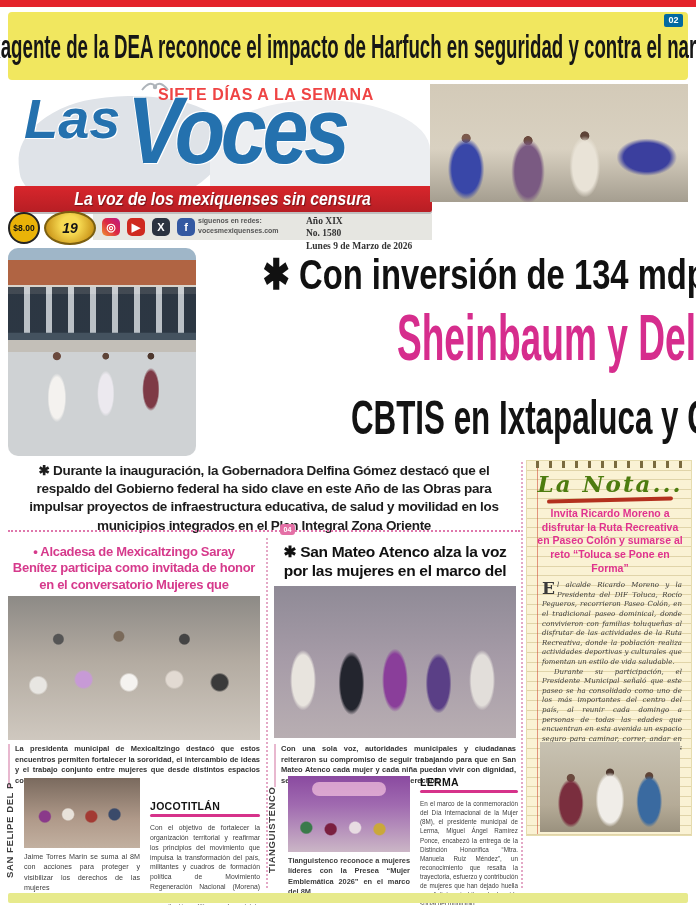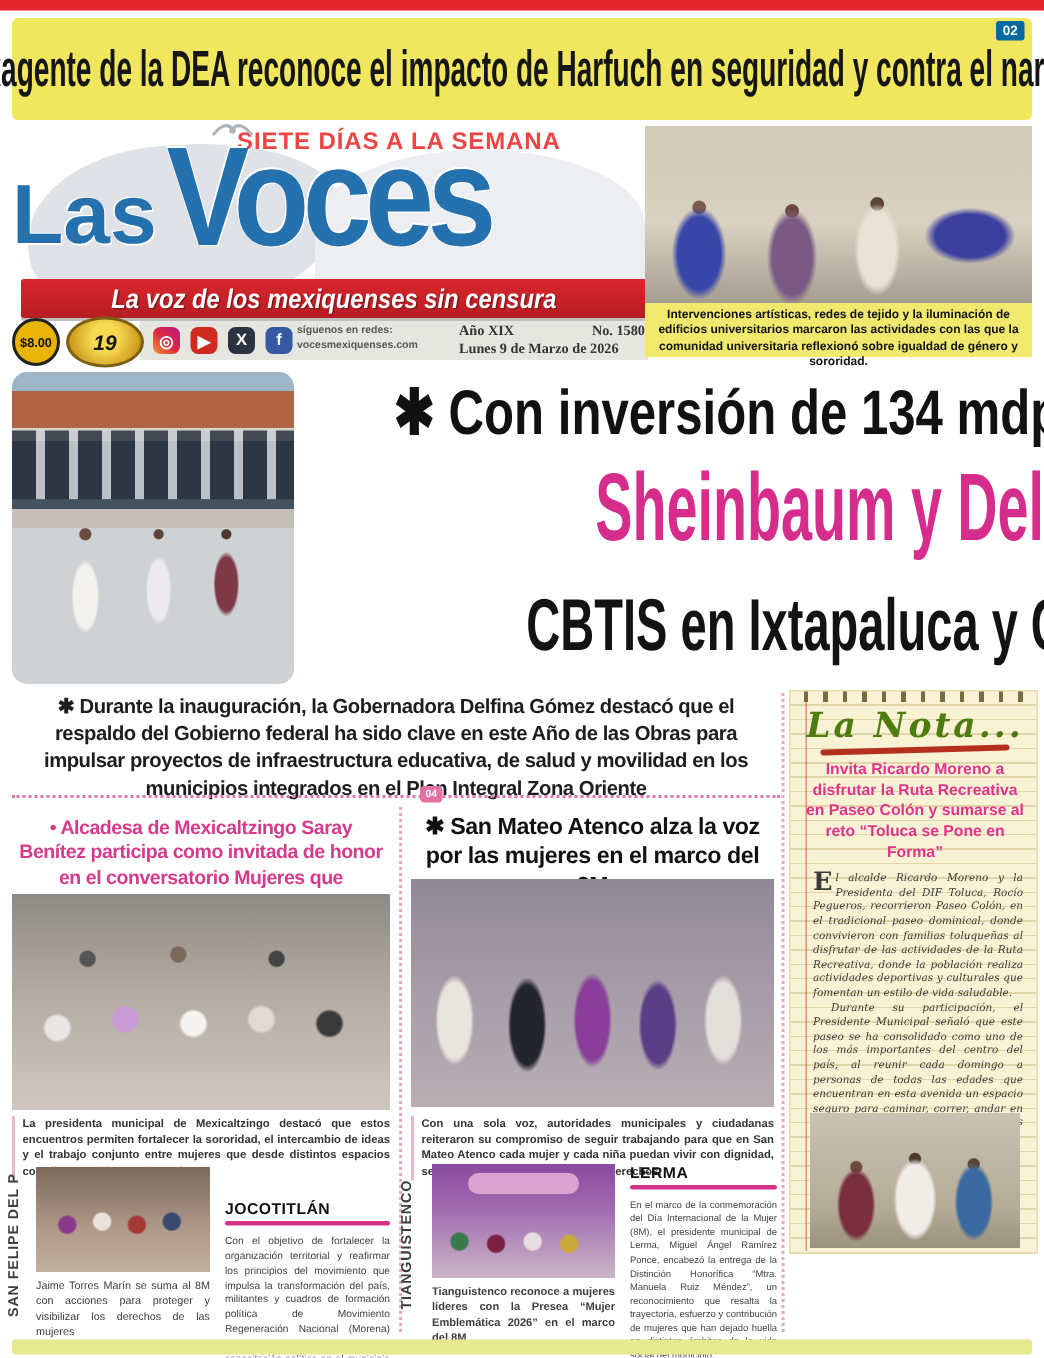--- a/index.html
+++ b/index.html
@@ -17,21 +17,21 @@
   .banner-text{font-size:34px;font-weight:700;color:#161616;transform:scaleX(0.55);}
   .badge02{left:664px;top:14px;width:19px;height:13px;background:#0369a1;color:#fff;
            font-size:9px;font-weight:700;text-align:center;line-height:13px;border-radius:2px;}
 
   
   .map-blob{left:18px;top:96px;width:210px;height:112px;background:#dfe3e8;
             border-radius:46% 60% 52% 48%/55% 48% 60% 45%;transform:rotate(-6deg);}
   .crowd-blob{left:210px;top:100px;width:220px;height:100px;background:#eceef1;
               border-radius:50% 50% 10% 10%;}
   .tagline{left:158px;top:86px;font-size:16px;font-weight:700;letter-spacing:.6px;color:#ef4444;}
-  .logo-row{left:8px;top:92px;width:410px;display:flex;align-items:flex-end;}
+  .logo-row{left:24px;top:92px;width:410px;display:flex;align-items:flex-start;font-style:italic;}
   .logo-las{font-size:56px;font-weight:700;color:#2471ae;line-height:.95;
             text-shadow:1px 1px 0 #fff,-1px -1px 0 #fff;}
   .logo-voces{font-size:94px;font-weight:700;color:#2471ae;line-height:.82;margin-left:6px;
               letter-spacing:-5px;transform:scaleX(.88);transform-origin:left bottom;
               text-shadow:1px 1px 0 #fff,-1px -1px 0 #fff;}
   .dove{left:138px;top:78px;}
   .ribbon{left:14px;top:186px;width:418px;height:26px;background:linear-gradient(180deg,#d8262c,#b71e24);
           display:flex;align-items:center;justify-content:center;border-radius:2px;
           box-shadow:0 2px 0 rgba(0,0,0,.25);}
   .ribbon-text{color:#fff;font-weight:700;font-style:italic;font-size:18px;transform:scaleX(.88);
@@ -45,21 +45,21 @@
   .socials{left:102px;top:218px;display:flex;gap:7px;}
   .sicon{width:18px;height:18px;border-radius:5px;color:#fff;font-size:11px;font-weight:700;
          display:flex;align-items:center;justify-content:center;}
   .ig{background:linear-gradient(45deg,#f09433,#dc2743,#bc1888);}
   .yt{background:#cf2a20;}
   .xx{background:#2b3340;}
   .fb{background:#3459a2;border-radius:5px 5px 5px 5px;}
   .follow{left:198px;top:216px;font-size:7px;font-weight:700;color:#555;line-height:1.4;}
   .edition{left:306px;top:215px;width:124px;font-family:"Liberation Serif",serif;font-size:9.5px;
            font-weight:700;color:#333;line-height:1.3;}
-  .ed-row{display:flex;justify-content:space-between;}
+  .ed-row{display:flex;justify-content:flex-start;flex-direction:column;}
 
   
   .photo-top{left:430px;top:84px;width:258px;height:118px;
     background:
       radial-gradient(ellipse 26px 44px at 14% 72%,#3947a8 55%,transparent 70%),
       radial-gradient(ellipse 24px 46px at 38% 74%,#7a5a82 55%,transparent 70%),
       radial-gradient(ellipse 22px 44px at 60% 70%,#e9e3d7 55%,transparent 70%),
       radial-gradient(ellipse 42px 26px at 84% 62%,#3b3f9e 55%,transparent 72%),
       radial-gradient(circle 7px at 14% 46%,#7c5a4c 60%,transparent 70%),
       radial-gradient(circle 7px at 38% 48%,#6b4a3e 60%,transparent 70%),
@@ -250,21 +250,20 @@
   </div>
   <div class="abs edition">
     <div class="ed-row">
       <span>Año XIX</span>
       <span>No. 1580</span>
     </div>
     <div>Lunes 9 de Marzo de 2026</div>
   </div>
 
   <div class="abs ph photo-top"></div>
-  <div class="abs cap-top">Intervenciones artísticas, redes de tejido y la iluminación de edificios universitarios marcaron las actividades con las que la comunidad universitaria reflexionó sobre igualdad de género y sororidad.</div>
 
   <div class="abs ph photo-main"></div>
   <div class="abs kicker">
     <span class="sx" style="transform:scaleX(.78);">✱ Con inversión de 134 mdp...</span>
   </div>
   <div class="abs hl1">
     <span class="sx" style="transform:scaleX(.58);">Sheinbaum y Delfina inauguran</span>
   </div>
   <div class="abs hl2">
     <span class="sx" style="transform:scaleX(.64);">CBTIS en Ixtapaluca y Chimalhuacán</span>

